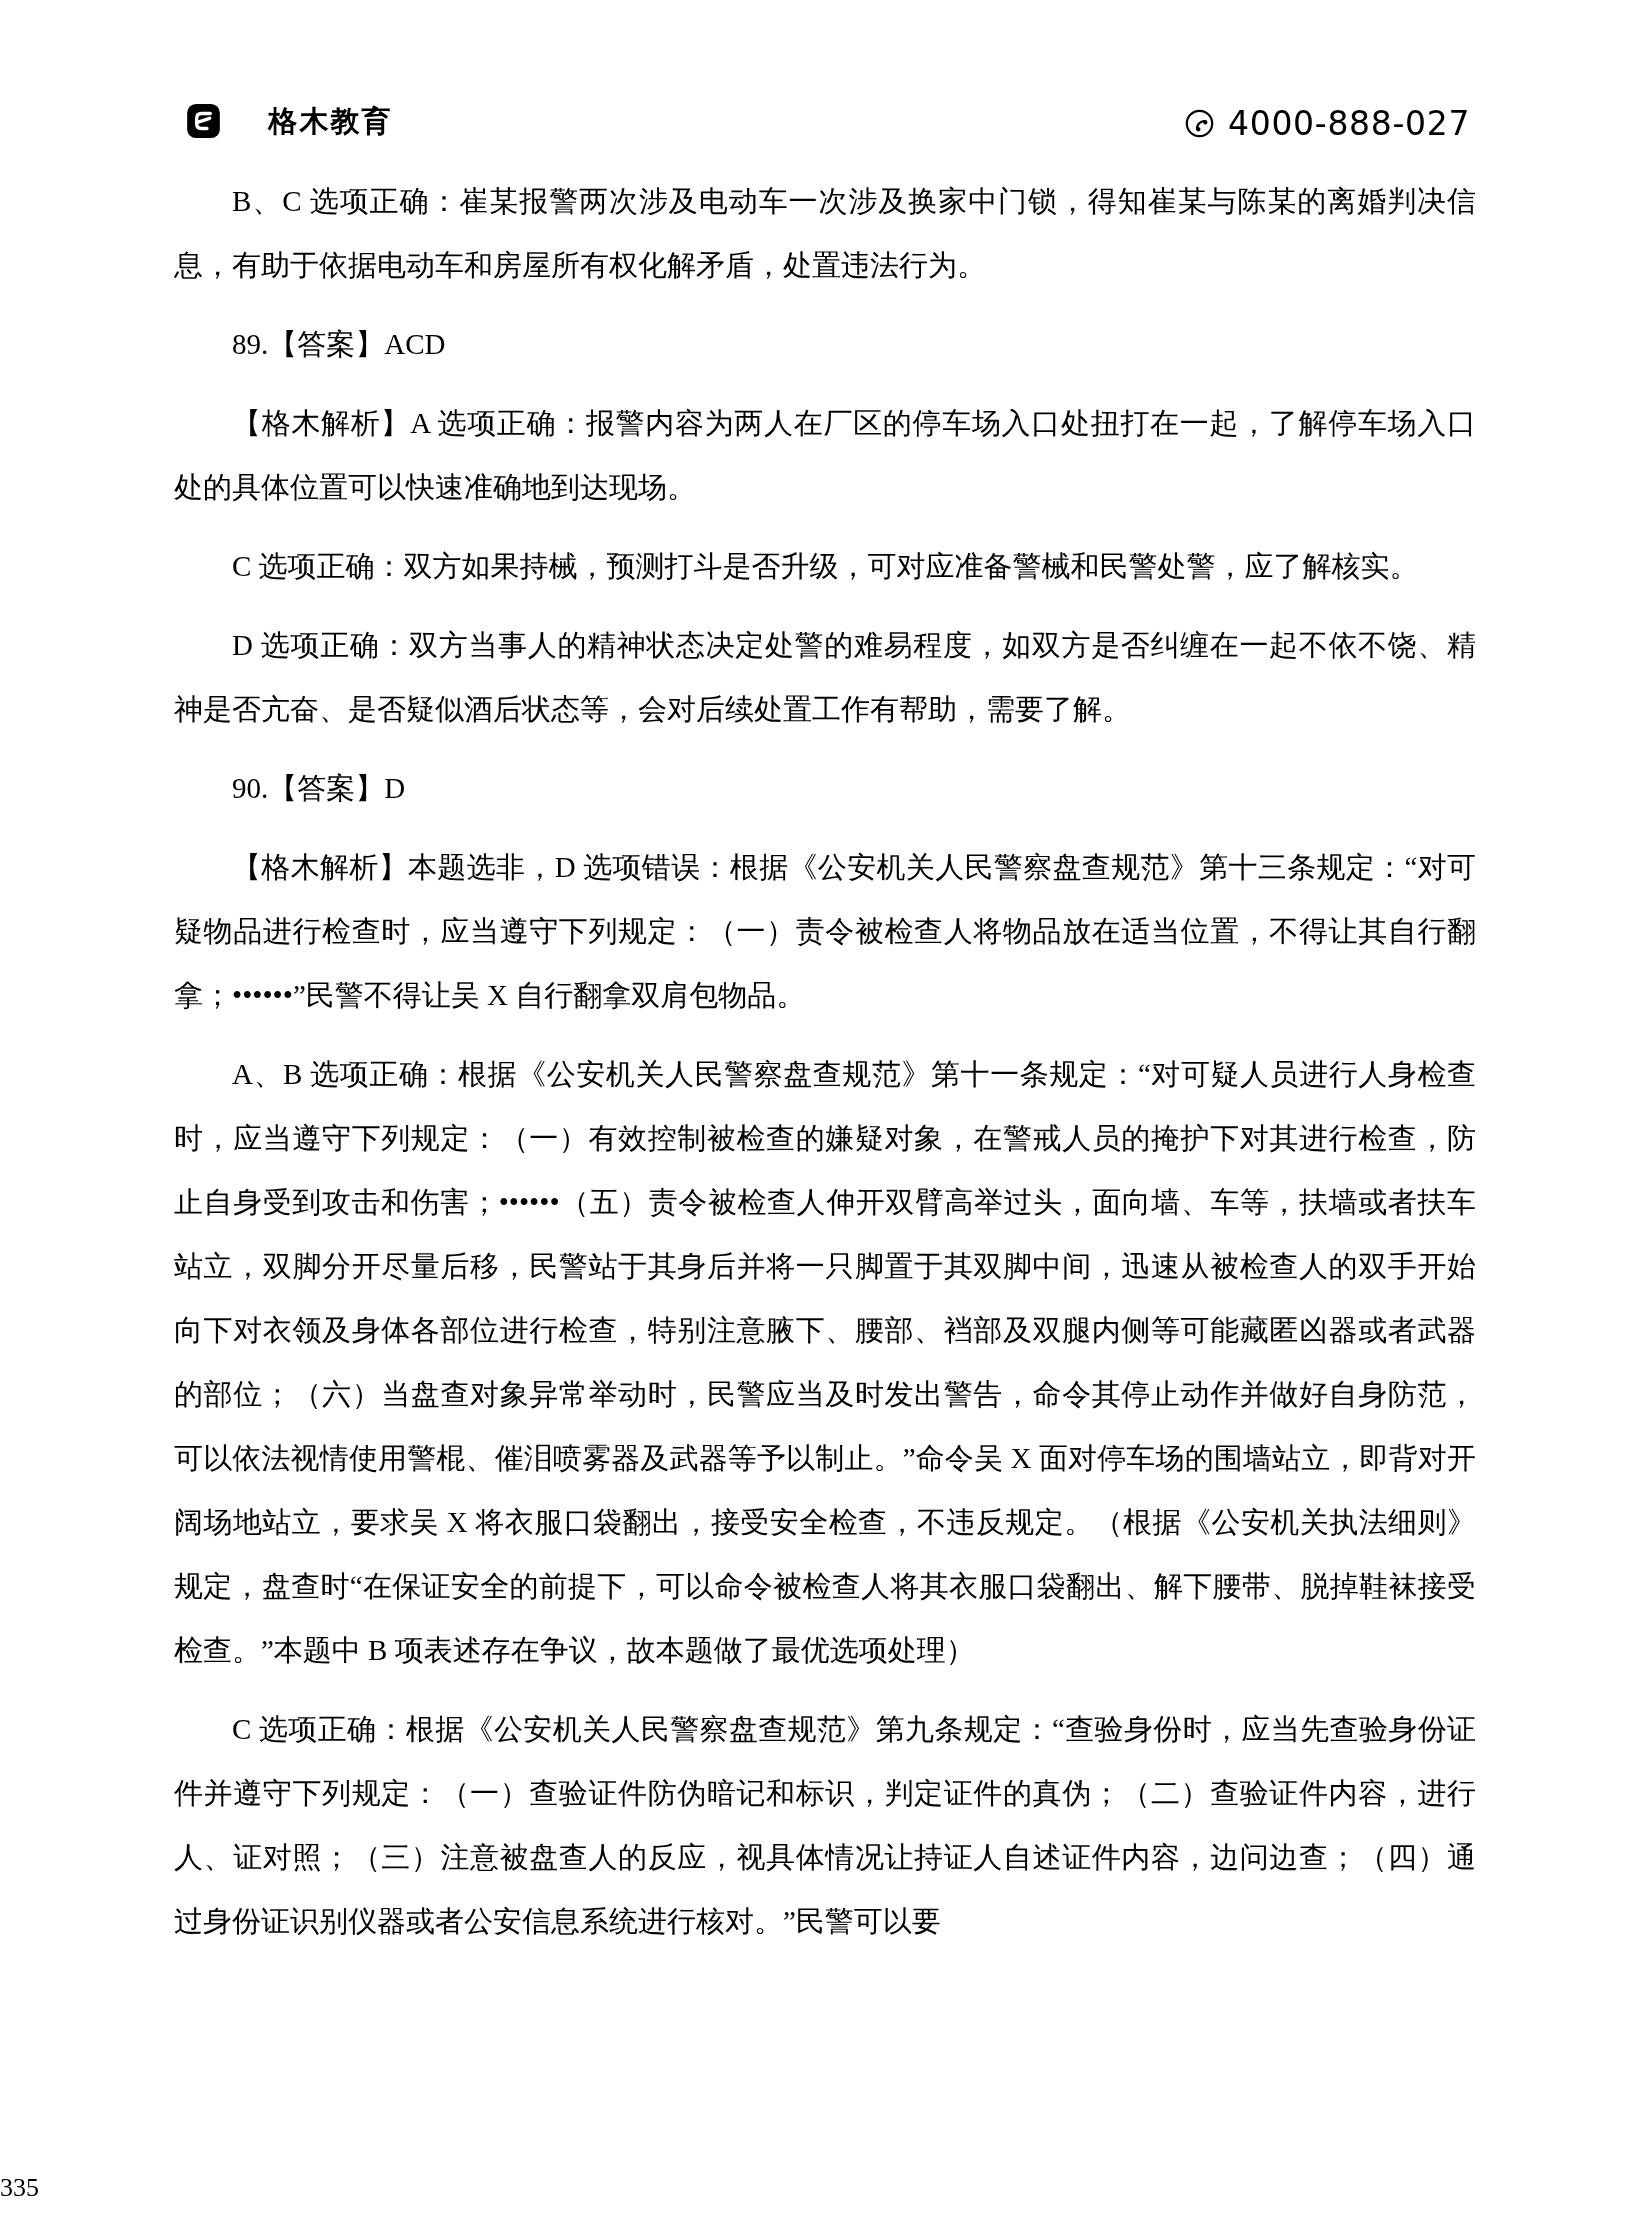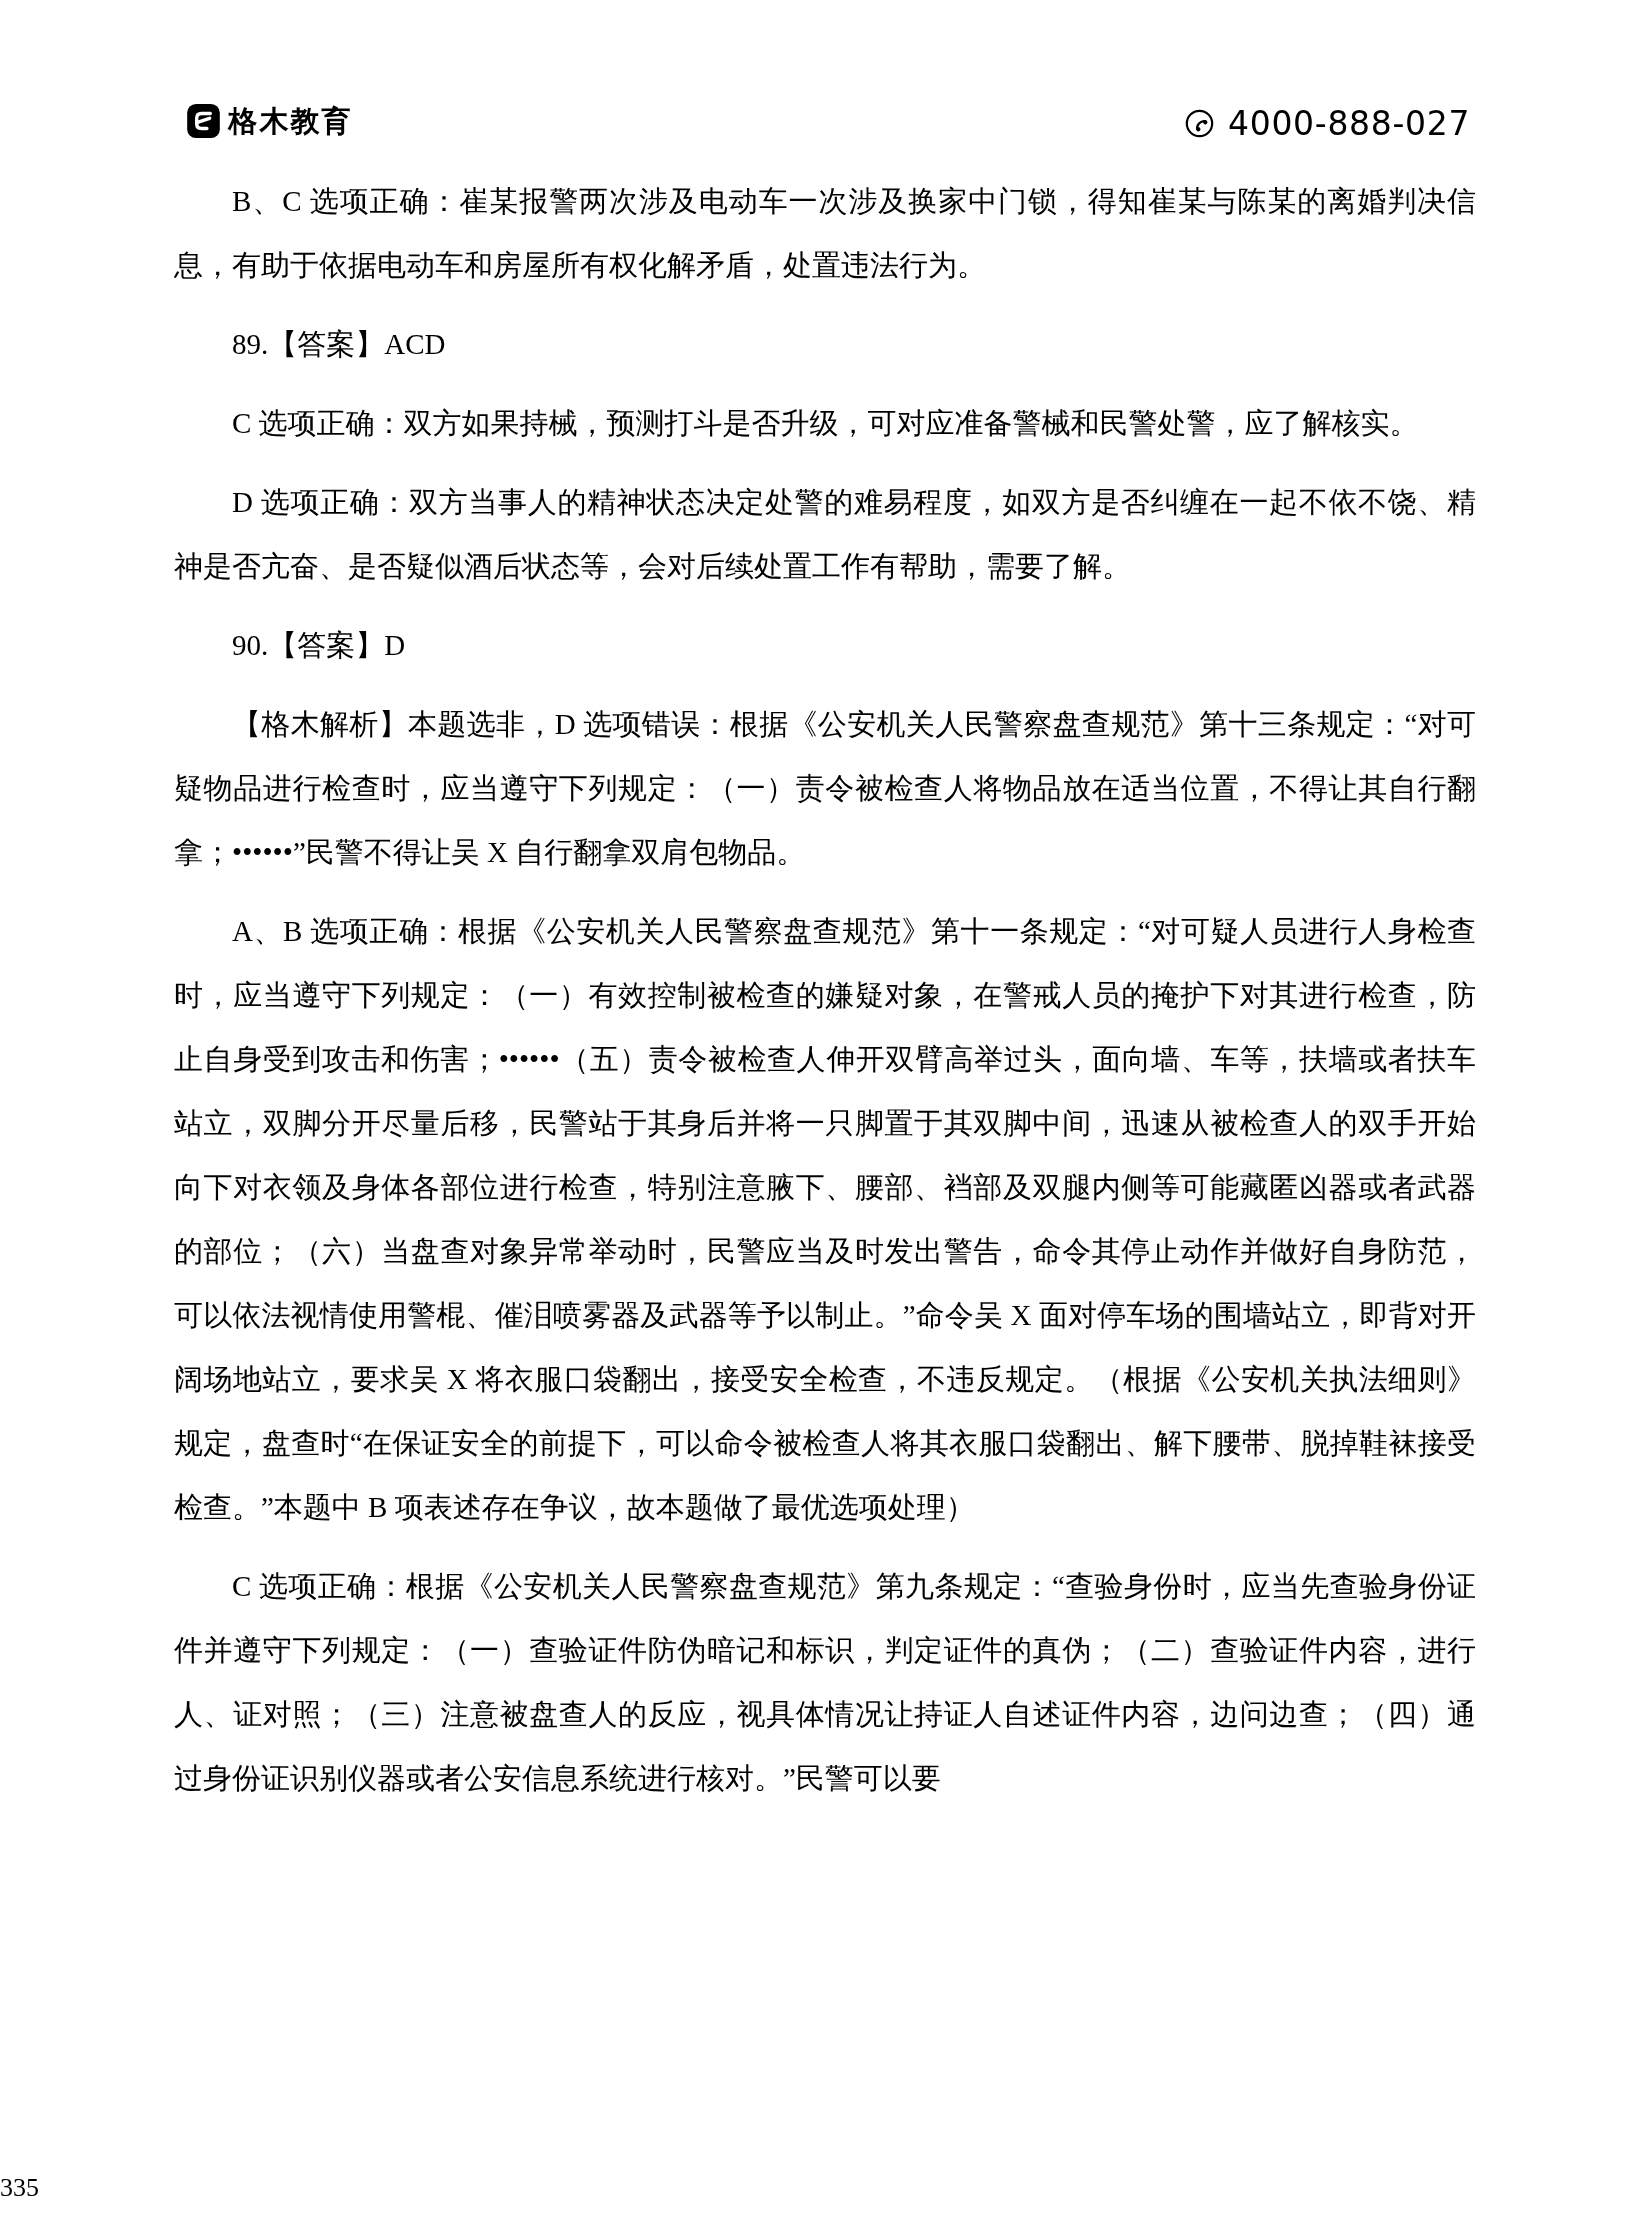--- a/index.html
+++ b/index.html
@@ -22,20 +22,21 @@
     gap: 8.3px;
   }
   .logo-icon-box { width: 33px; height: 34px; display: block; }
   .logo-text {
     font-family: "DejaVu Sans", "Liberation Sans", sans-serif;
     font-weight: 700;
     font-size: 29px;
     letter-spacing: 2.1px;
     line-height: 34px;
     white-space: nowrap;
+    margin-left: 40px;
   }
   .phone-group {
     position: absolute;
     top: 104px;
     left: 1185px;
     display: flex;
     align-items: center;
     gap: 14px;
   }
   .phone-icon-box { width: 29px; height: 29px; display: block; }
@@ -98,20 +99,21 @@
           <circle cx="26.8" cy="24.5" r="3" fill="#000000"></circle>
         </g>
       </svg>
     </span>
     <span class="phone-number">4000-888-027</span>
   </div>
 
   <div class="doc-body">
       <p class="para">B、C 选项正确：崔某报警两次涉及电动车一次涉及换家中门锁，得知崔某与陈某的离婚判决信息，有助于依据电动车和房屋所有权化解矛盾，处置违法行为。</p>
       <p class="para">89.【答案】ACD</p>
+      <p class="para">【格木解析】A 选项正确：报警内容为两人在厂区的停车场入口处扭打在一起，了解停车场入口处的具体位置可以快速准确地到达现场。</p>
       <p class="para">C 选项正确：双方如果持械，预测打斗是否升级，可对应准备警械和民警处警，应了解核实。</p>
       <p class="para">D 选项正确：双方当事人的精神状态决定处警的难易程度，如双方是否纠缠在一起不依不饶、精神是否亢奋、是否疑似酒后状态等，会对后续处置工作有帮助，需要了解。</p>
       <p class="para">90.【答案】D</p>
       <p class="para">【格木解析】本题选非，D 选项错误：根据《公安机关人民警察盘查规范》第十三条规定：“对可疑物品进行检查时，应当遵守下列规定：（一）责令被检查人将物品放在适当位置，不得让其自行翻拿；••••••”民警不得让吴 X 自行翻拿双肩包物品。</p>
       <p class="para">A、B 选项正确：根据《公安机关人民警察盘查规范》第十一条规定：“对可疑人员进行人身检查时，应当遵守下列规定：（一）有效控制被检查的嫌疑对象，在警戒人员的掩护下对其进行检查，防止自身受到攻击和伤害；••••••（五）责令被检查人伸开双臂高举过头，面向墙、车等，扶墙或者扶车站立，双脚分开尽量后移，民警站于其身后并将一只脚置于其双脚中间，迅速从被检查人的双手开始向下对衣领及身体各部位进行检查，特别注意腋下、腰部、裆部及双腿内侧等可能藏匿凶器或者武器的部位；（六）当盘查对象异常举动时，民警应当及时发出警告，命令其停止动作并做好自身防范，可以依法视情使用警棍、催泪喷雾器及武器等予以制止。”命令吴 X 面对停车场的围墙站立，即背对开阔场地站立，要求吴 X 将衣服口袋翻出，接受安全检查，不违反规定。（根据《公安机关执法细则》规定，盘查时“在保证安全的前提下，可以命令被检查人将其衣服口袋翻出、解下腰带、脱掉鞋袜接受检查。”本题中 B 项表述存在争议，故本题做了最优选项处理）</p>
       <p class="para">C 选项正确：根据《公安机关人民警察盘查规范》第九条规定：“查验身份时，应当先查验身份证件并遵守下列规定：（一）查验证件防伪暗记和标识，判定证件的真伪；（二）查验证件内容，进行人、证对照；（三）注意被盘查人的反应，视具体情况让持证人自述证件内容，边问边查；（四）通过身份证识别仪器或者公安信息系统进行核对。”民警可以要</p>
     </div>
 
   <div class="page-number">335</div>
 

